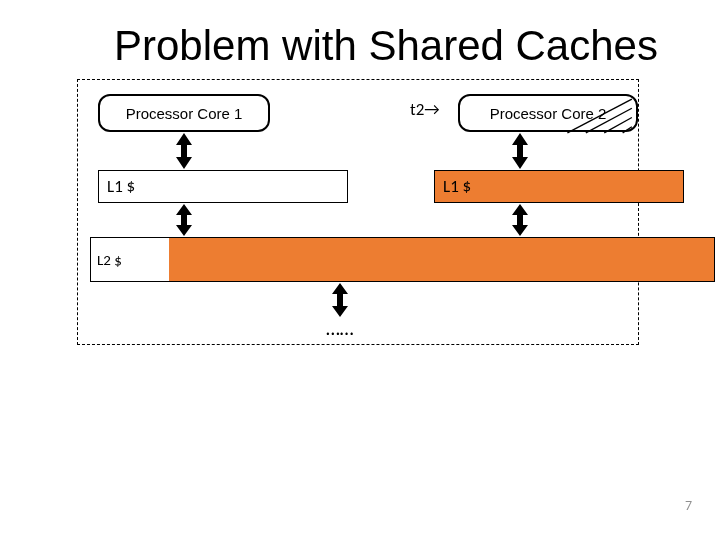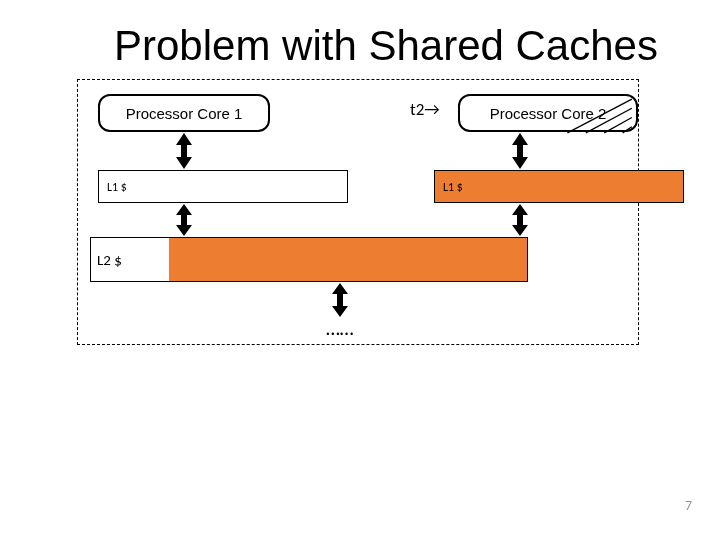--- a/index.html
+++ b/index.html
@@ -56,34 +56,34 @@
     margin-left: 20px;
   }
 
   .l1 {
     position: absolute;
     top: 170px;
     height: 33px;
     width: 250px;
     border: 1.5px solid #000;
     box-sizing: border-box;
-    font-size: 12px;
+    font-size: 17px;
     display: flex;
     align-items: center;
     padding-left: 8px;
     font-family: "Calibri", sans-serif;
   }
   .l1a { left: 98px;  background: #fff; }
   .l1b { left: 434px; background: #ed7d31; }
 
   .l2 {
     position: absolute;
     left: 90px;
     top: 237px;
-    width: 438px;
+    width: 625px;
     height: 45px;
     border: 1.5px solid #000;
     box-sizing: border-box;
     display: flex;
     font-size: 15px;
     font-family: "Calibri", sans-serif;
   }
   .l2-label {
     width: 72px;
     background: #fff;

